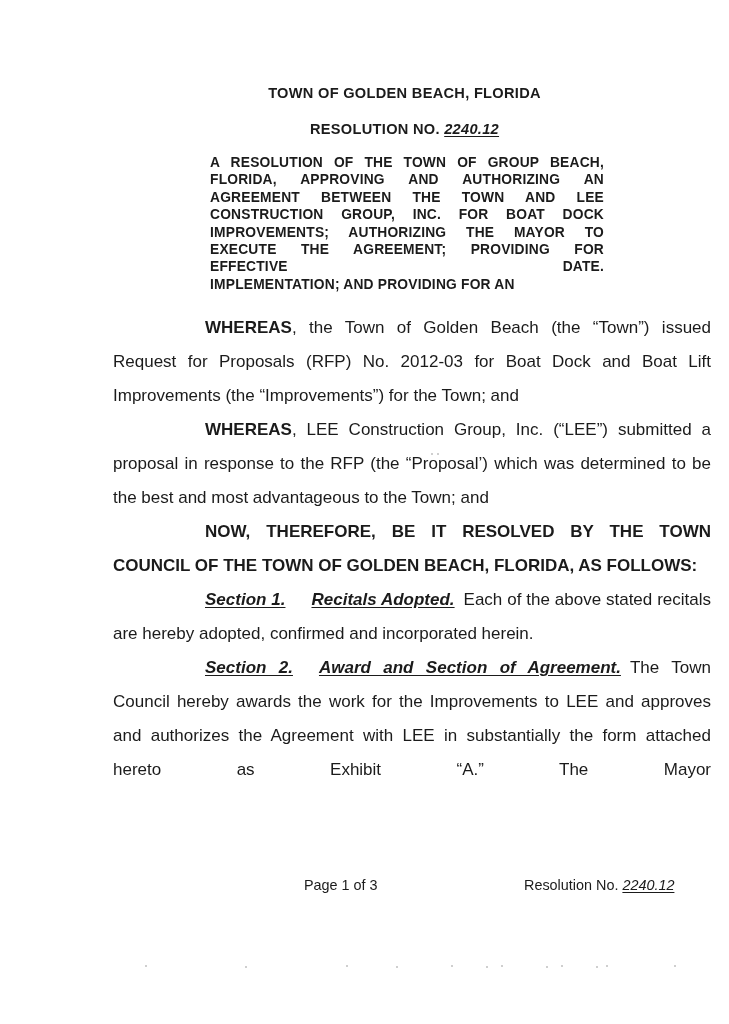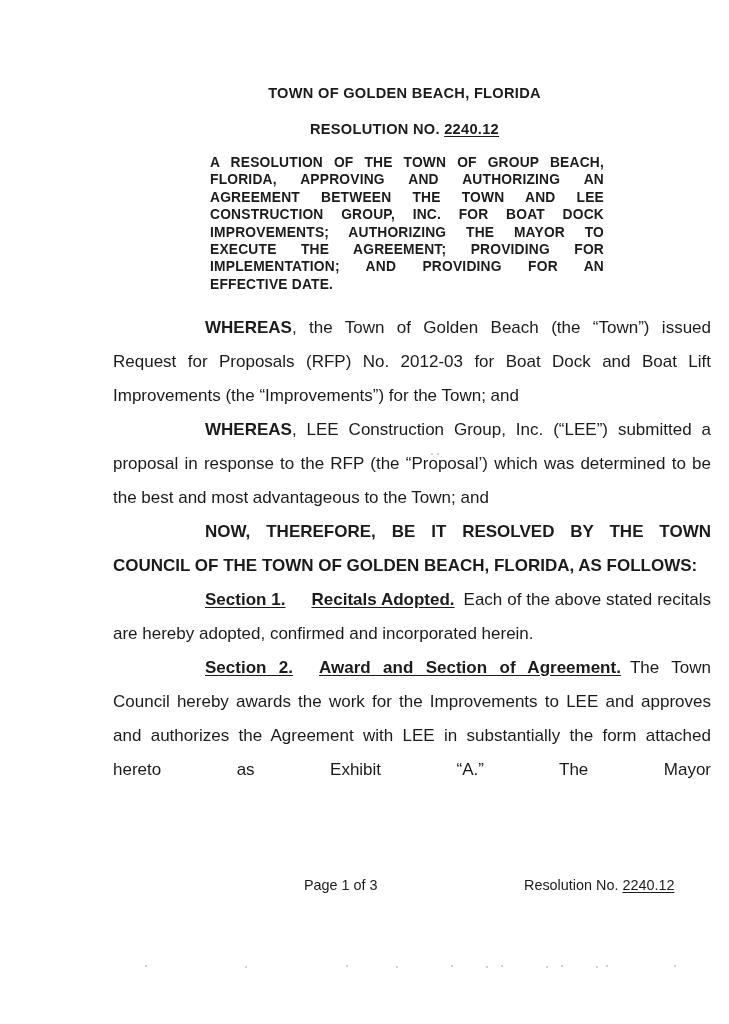--- a/index.html
+++ b/index.html
@@ -8,21 +8,21 @@
     width: 729px;
     height: 1024px;
     background: #ffffff;
     overflow: hidden;
     font-family: "Liberation Sans", "DejaVu Sans", sans-serif;
     color: #1b1b1b;
     margin-left: 40px;
     -webkit-font-smoothing: antialiased;
   }
   .b { font-weight: bold; }
-  .u { text-decoration: underline; text-underline-offset: 2px; }
+  .u { text-decoration: underline; text-underline-offset: 2px; font-style: italic; }
 
   .doc-title {
     position: absolute;
     top: 85px; left: 0; width: 729px;
     text-align: center;
     font-weight: bold;
     font-size: 14.6px;
     letter-spacing: 0.3px;
   }
   .res-heading {
@@ -91,22 +91,22 @@
 
   <div class="res-heading"><span>RESOLUTION NO. </span><span class="u">2240.12</span></div>
 
   <div class="heading-block">
     <div class="block-line">A RESOLUTION OF THE TOWN OF GROUP BEACH,</div>
     <div class="block-line">FLORIDA, APPROVING AND AUTHORIZING AN</div>
     <div class="block-line">AGREEMENT BETWEEN THE TOWN AND LEE</div>
     <div class="block-line">CONSTRUCTION GROUP, INC. FOR BOAT DOCK</div>
     <div class="block-line">IMPROVEMENTS; AUTHORIZING THE MAYOR TO</div>
     <div class="block-line">EXECUTE THE AGREEMENT; PROVIDING FOR</div>
+    <div class="block-line">EFFECTIVE DATE.</div>
     <div class="block-line">IMPLEMENTATION; AND PROVIDING FOR AN</div>
-    <div class="block-line">EFFECTIVE DATE.</div>
   </div>
 
   <div class="doc-body">
     <p><span class="b">WHEREAS</span><span>, the Town of Golden Beach (the “Town”) issued Request for Proposals (RFP) No. 2012-03 for Boat Dock and Boat Lift Improvements (the “Improvements”) for the Town; and</span></p>
     <p><span class="b">WHEREAS</span><span>, LEE Construction Group, Inc. (“LEE”) submitted a proposal in response to the RFP (the “Proposal’) which was determined to be the best and most advantageous to the Town; and</span></p>
     <p class="b">NOW, THEREFORE, BE IT RESOLVED BY THE TOWN COUNCIL OF THE TOWN OF GOLDEN BEACH, FLORIDA, AS FOLLOWS:</p>
     <p><span class="b u">Section 1.</span><span class="b u sec-title">Recitals Adopted.</span><span class="sec-text">Each of the above stated recitals are hereby adopted, confirmed and incorporated herein.</span></p>
     <p class="fill-last"><span class="b u">Section 2.</span><span class="b u sec-title">Award and Section of Agreement.</span><span class="sec-text">The Town Council hereby awards the work for the Improvements to LEE and approves and authorizes the Agreement with LEE in substantially the form attached hereto as Exhibit “A.”  The Mayor</span></p>
   </div>
 

